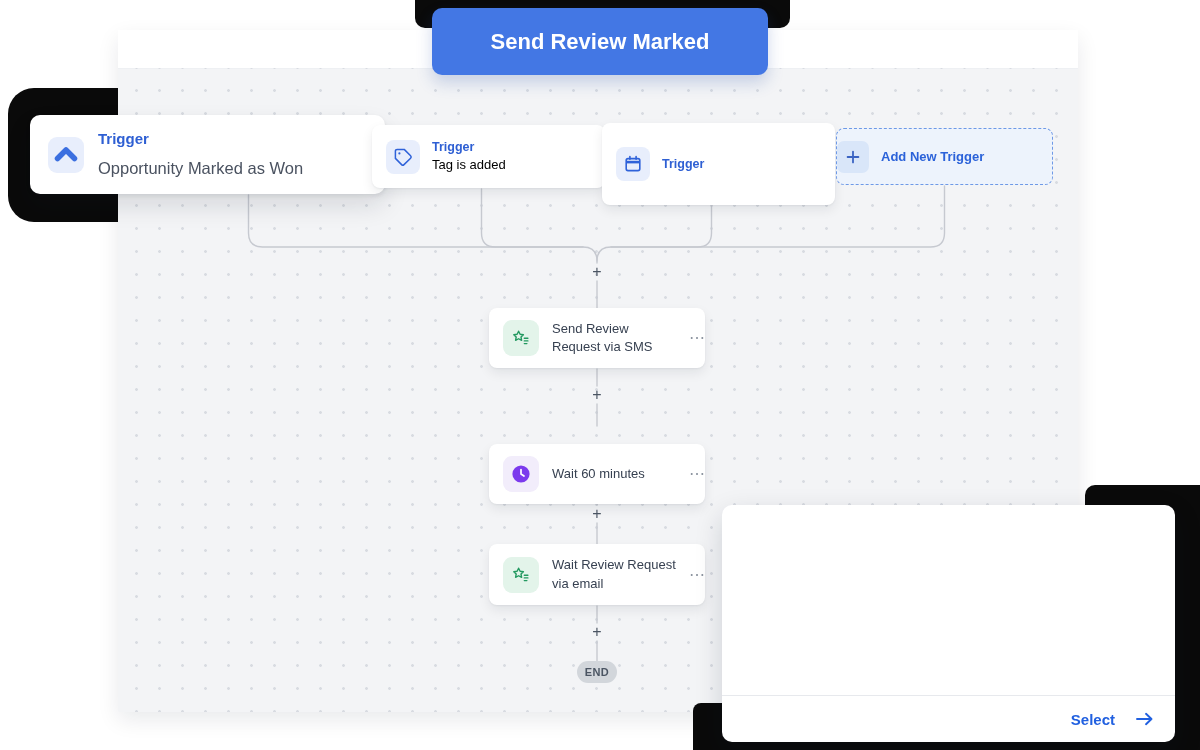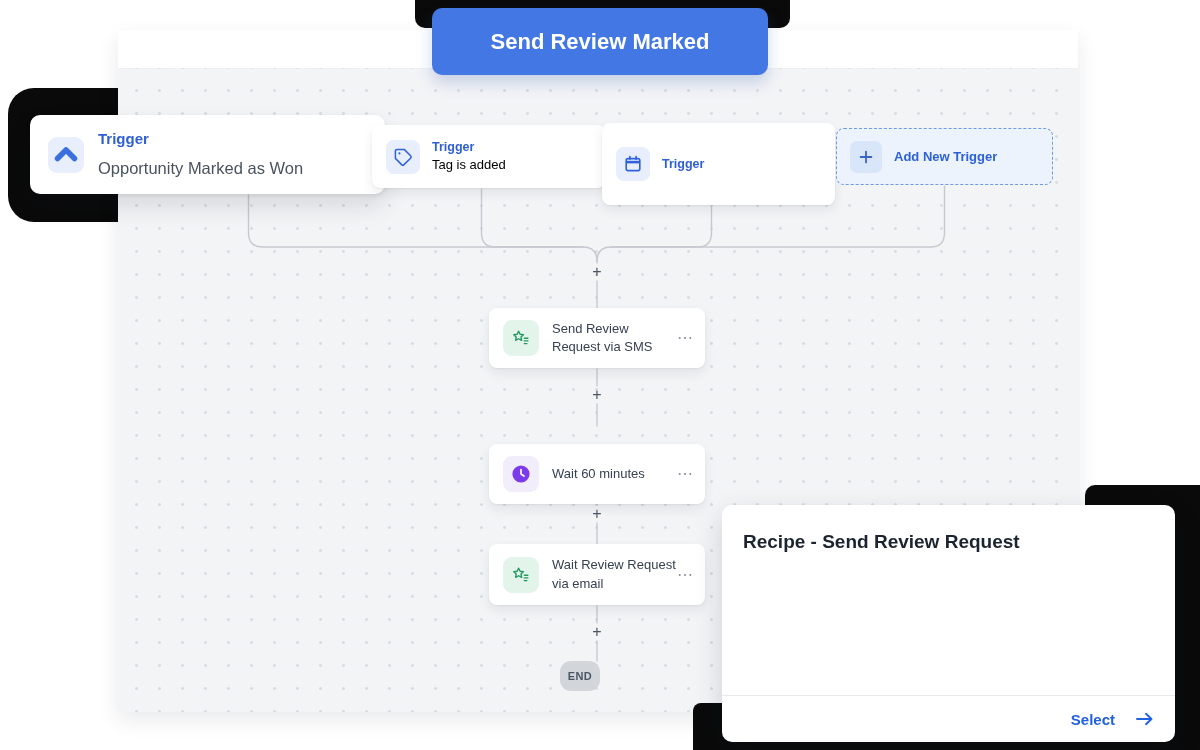--- a/index.html
+++ b/index.html
@@ -45,39 +45,39 @@
   #trigger-3{left:602px;top:123px;width:219px;height:82px;}
   .trigger-sm .iconbox{width:34px;height:34px;}
   .trigger-sm .txt{margin-left:12px;}
   .t-label-sm{font-size:12.5px;font-weight:700;color:#2e5fd3;line-height:1.3;}
   .t-name-sm{font-size:13px;color:#000000;line-height:1.35;margin-top:1px;}
   #trigger-3 .t-name-sm{width:150px;}
 
   
   #add-trigger{position:absolute;left:836px;top:128px;width:217px;height:57px;z-index:4;
                background:#edf3fc;border:1.5px dashed #6e99e6;border-radius:8px;
-               display:flex;align-items:center;padding-left:13px;box-sizing:border-box;cursor:pointer;}
+               display:flex;align-items:center;box-sizing:border-box;cursor:pointer;}
   #add-trigger .iconbox{width:32px;height:32px;border-radius:7px;background:#d9e6f9;}
   .add-label{margin-left:12px;font-size:13px;font-weight:700;color:#2b62d9;}
 
   
-  .action{left:489px;width:216px;height:60px;padding-left:14px;padding-right:12px;box-sizing:border-box;}
+  .action{left:489px;width:216px;height:60px;padding-left:14px;padding-right:0;box-sizing:border-box;}
   #step-sms{top:308px;}
   #step-wait{top:444px;}
   #step-email{top:544px;height:61px;}
   .action .iconbox{width:36px;height:36px;border-radius:9px;}
   .action .name{font-size:13px;color:#374151;line-height:1.4;margin-left:13px;width:126px;}
   .action .menu{margin-left:auto;color:#8d95a0;font-size:16px;line-height:1;cursor:pointer;}
 
   
   .plus{position:absolute;left:588px;width:18px;text-align:center;z-index:4;
         color:#4b5563;font-size:16px;line-height:16px;font-weight:400;cursor:pointer;}
   #plus-1{top:264px;} #plus-2{top:387px;} #plus-3{top:506px;} #plus-4{top:624px;}
 
-  #end-pill{position:absolute;left:560px;top:661px;width:40px;height:30px;z-index:4;
+  #end-pill{position:absolute;left:577px;top:661px;width:40px;height:22px;z-index:4;
             background:#d2d6db;border-radius:11px;display:flex;align-items:center;justify-content:center;
             font-size:11px;font-weight:700;color:#4b5563;letter-spacing:.4px;}
 
   
   #title-btn{position:absolute;left:432px;top:8px;width:336px;height:67px;z-index:6;
              background:#4377e4;border-radius:10px;display:flex;align-items:center;justify-content:center;
              color:#fff;font-size:22px;font-weight:700;cursor:pointer;
              box-shadow:0 8px 16px rgba(40,80,170,.22);}
 
   
@@ -205,21 +205,20 @@
 
   <div class="plus" id="plus-1">+</div>
   <div class="plus" id="plus-2">+</div>
   <div class="plus" id="plus-3">+</div>
   <div class="plus" id="plus-4">+</div>
 
   <div id="end-pill">END</div>
 
   <div id="recipe">
     <div class="recipe-body">
-      <div class="recipe-title">Recipe - Send Review Request</div>
     </div>
     <div class="recipe-footer">
       <span class="select-btn">
         <span class="select-label">Select</span>
         <svg width="20" height="14" viewBox="0 0 20 14">
           <path d="M2 7 H16.5 M11 1.8 L16.5 7 L11 12.2" fill="none" stroke="#2160e0" stroke-width="1.9" stroke-linecap="round" stroke-linejoin="round"></path>
         </svg>
       </span>
     </div>
   </div>

